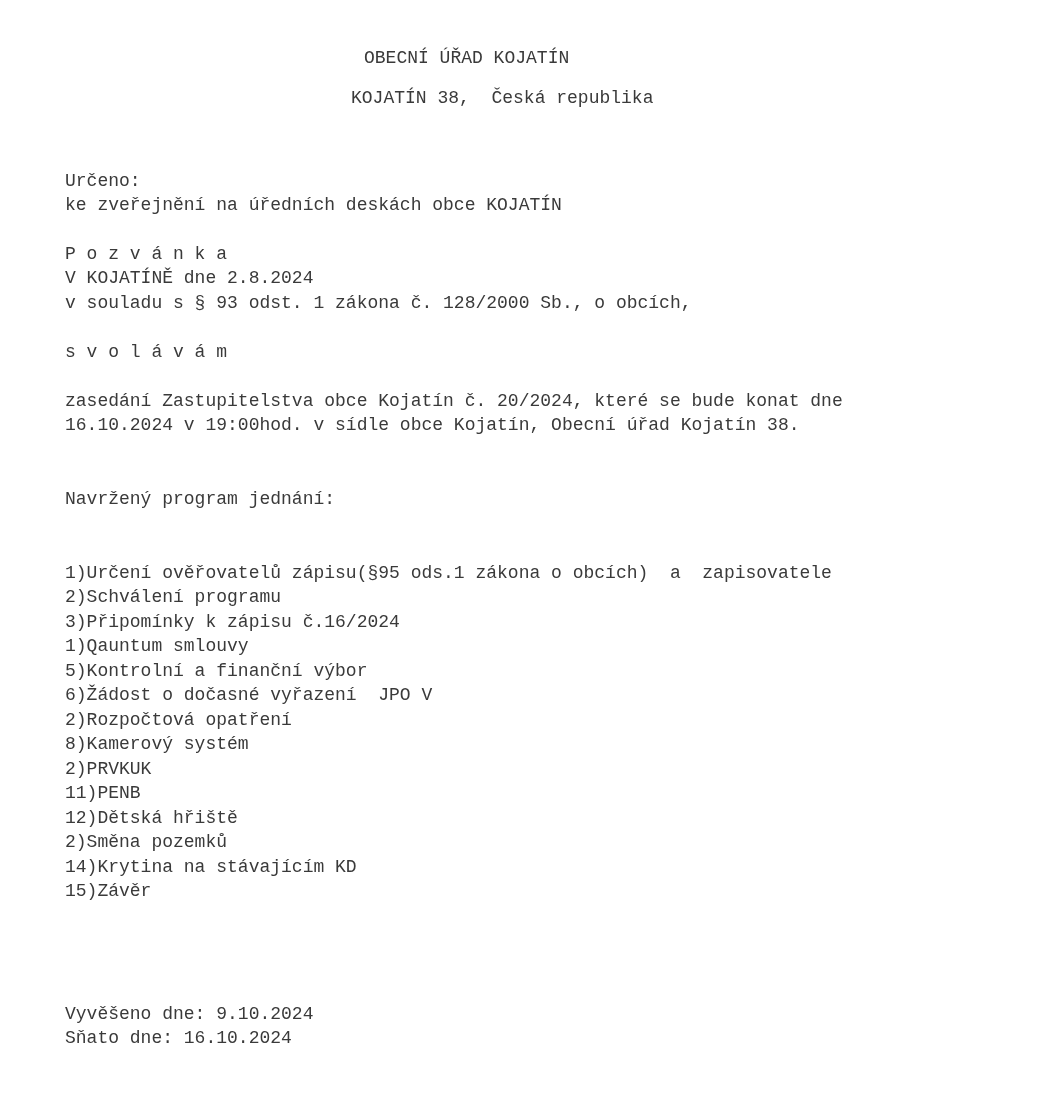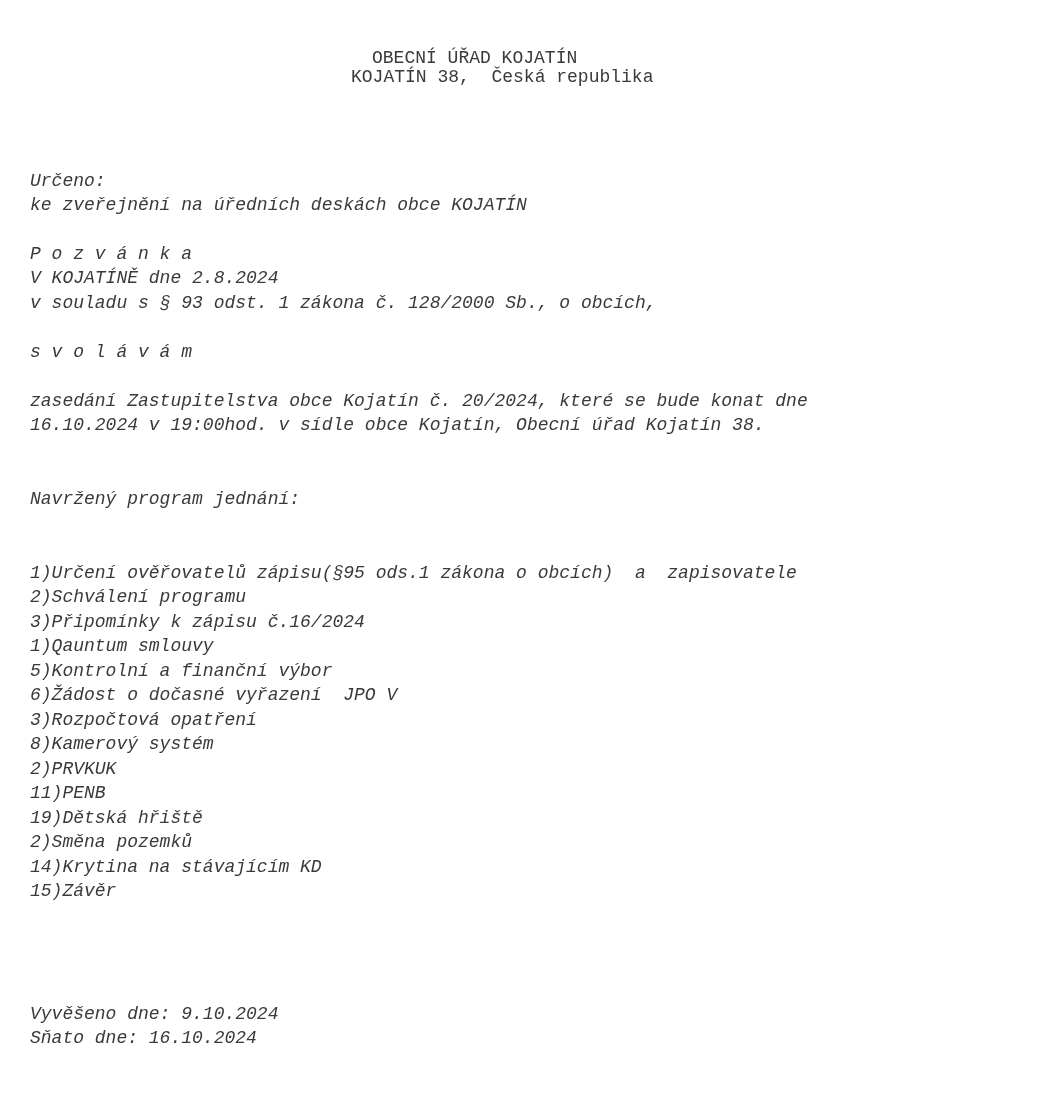--- a/index.html
+++ b/index.html
@@ -15,23 +15,23 @@
       font-family: "Liberation Mono", "DejaVu Sans Mono", monospace;
       font-size: 18px;
       color: #3a3a3a;
     }
     .line {
       position: absolute;
       white-space: pre;
       line-height: 24px;
       height: 24px;
     }
-    .left { left: 30px; font-style: italic; }
-    .header1 { left: 372px; top: 46px; }
-    .header2 { left: 351px; top: 65px; }
+    .left { left: 65px; }
+    .header1 { left: 364px; top: 46px; }
+    .header2 { left: 351px; top: 86px; }
   </style>
 </head>
 <body>
 
 <div>
   <div class="line header1">OBECNÍ ÚŘAD KOJATÍN</div>
   <div class="line header2">KOJATÍN 38,  Česká republika</div>
 
   <div class="line left" style="top:169px">Určeno:</div>
   <div class="line left" style="top:193px">ke zveřejnění na úředních deskách obce KOJATÍN</div>
@@ -47,25 +47,25 @@
 
   <div class="line left" style="top:487px">Navržený program jednání:</div>
 
   <div>
     <div class="line left" style="top:561px">1)Určení ověřovatelů zápisu(§95 ods.1 zákona o obcích)  a  zapisovatele</div>
     <div class="line left" style="top:585px">2)Schválení programu</div>
     <div class="line left" style="top:610px">3)Připomínky k zápisu č.16/2024</div>
     <div class="line left" style="top:634px">1)Qauntum smlouvy</div>
     <div class="line left" style="top:659px">5)Kontrolní a finanční výbor</div>
     <div class="line left" style="top:683px">6)Žádost o dočasné vyřazení  JPO V</div>
-    <div class="line left" style="top:708px">3)Rozpočtová opatření</div>
+    <div class="line left" style="top:708px">2)Rozpočtová opatření</div>
     <div class="line left" style="top:732px">8)Kamerový systém</div>
     <div class="line left" style="top:757px">2)PRVKUK</div>
     <div class="line left" style="top:781px">11)PENB</div>
-    <div class="line left" style="top:806px">19)Dětská hřiště</div>
+    <div class="line left" style="top:806px">12)Dětská hřiště</div>
     <div class="line left" style="top:830px">2)Směna pozemků</div>
     <div class="line left" style="top:855px">14)Krytina na stávajícím KD</div>
     <div class="line left" style="top:879px">15)Závěr</div>
   </div>
 
   <div class="line left" style="top:1002px">Vyvěšeno dne: 9.10.2024</div>
   <div class="line left" style="top:1026px">Sňato dne: 16.10.2024</div>
 </div>
 
 </body></html>

